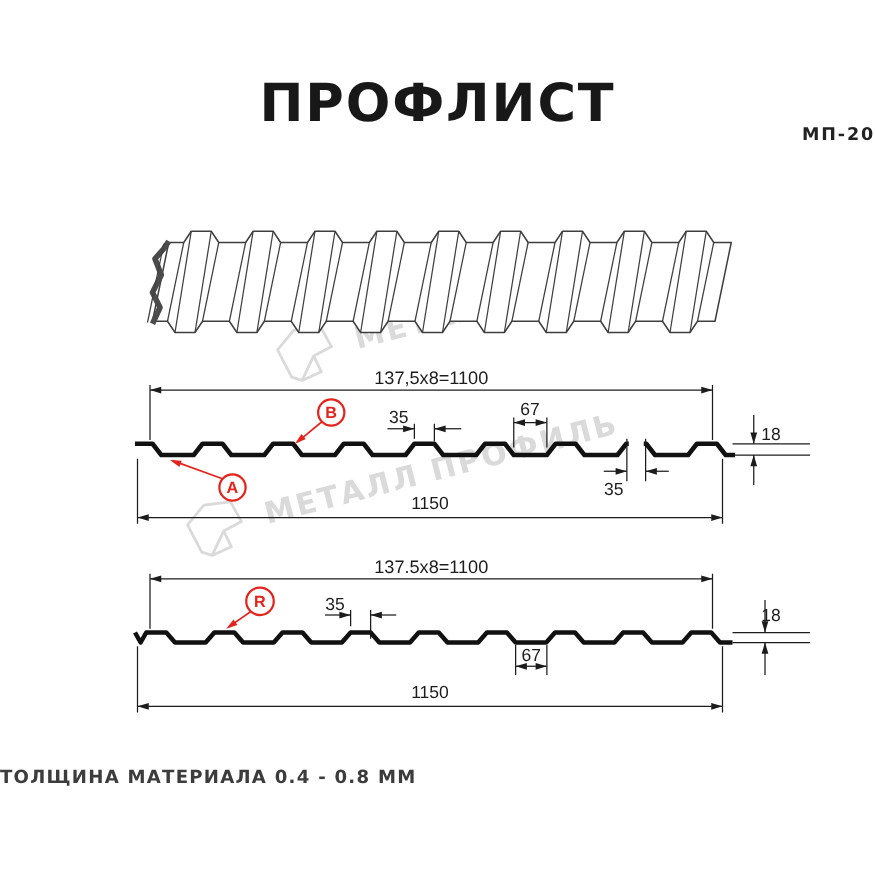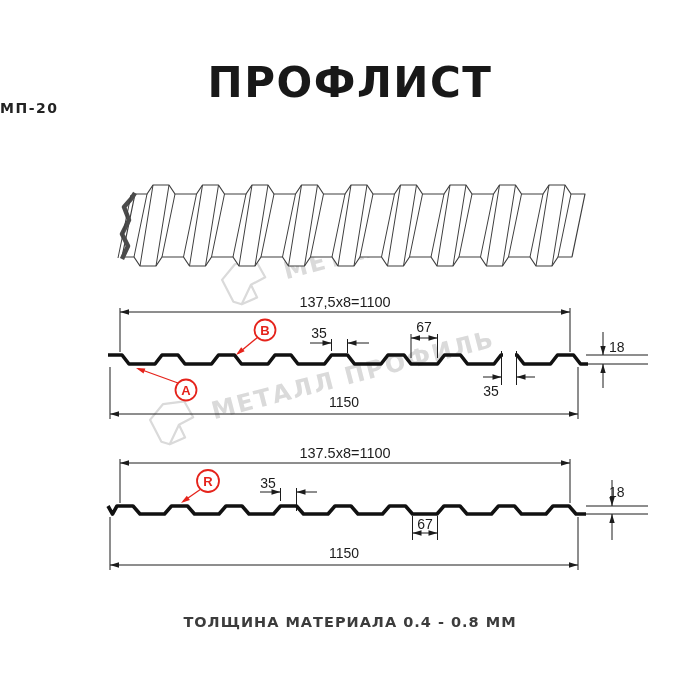--- a/index.html
+++ b/index.html
@@ -2,24 +2,24 @@
 <html style="--line: #1c1c1c; --red: #e5231b; --wm: #dadada;"><head>
 <meta charset="utf-8">
 <style>
   :root { --line:#1c1c1c; --red:#e5231b; --wm:#dadada; }
   html,body { margin:0; padding:0; background:#fff; }
   .canvas { position:relative; width:700px; height:700px; background:#fff; overflow:hidden;
             font-family:"Liberation Sans", sans-serif; }
   .hdr { position:absolute; left:0; top:58px; width:700px; text-align:center;
          font-family:"DejaVu Sans", sans-serif; font-weight:bold; font-size:42px;
          letter-spacing:1.5px; color:#181818; }
-  .sub { position:absolute; left:0; top:100px; width:700px; text-align:left;
+  .sub { position:absolute; left:0; top:100px; width:700px; text-align:right;
          font-family:"DejaVu Sans", sans-serif; font-weight:bold; font-size:14px;
          letter-spacing:1.5px; color:#222; }
-  .ftr { position:absolute; left:0; top:614px; width:700px; text-align:center;
+  .ftr { position:absolute; left:0; top:614px; width:700px; text-align:left;
          font-family:"DejaVu Sans", sans-serif; font-weight:bold; font-size:14.5px;
          letter-spacing:1px; color:#3c3c3c; }
   .wm { position:absolute; display:flex; align-items:center; gap:10px;
         transform:rotate(-14.5deg); transform-origin:0 50%;
         color:var(--wm); font-family:"DejaVu Sans", sans-serif; font-weight:bold;
         font-size:24px; letter-spacing:2px; white-space:nowrap; z-index:1; }
   .wm1 { left:220px; top:264px; }
   .wm2 { left:148px; top:404px; }
   .wm svg { display:block; }
   svg.draw { position:absolute; left:0; top:0; z-index:2; }

